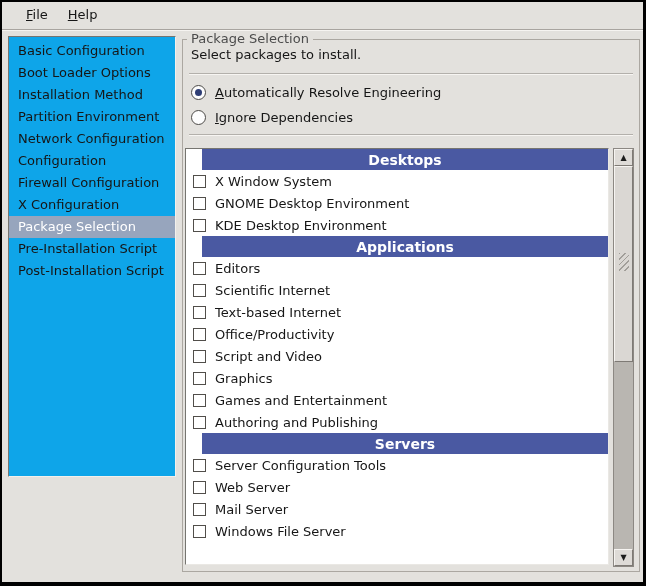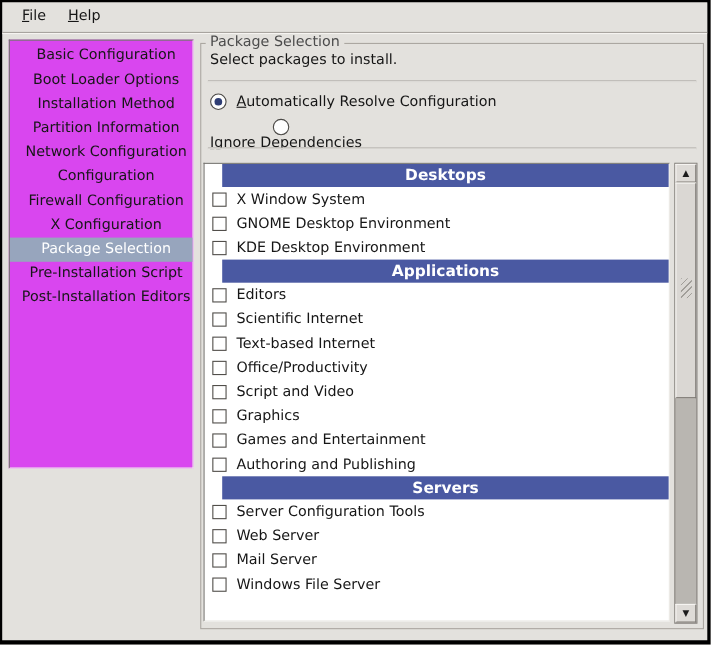--- a/index.html
+++ b/index.html
@@ -6,47 +6,47 @@
   .screen {
     position:relative; width:646px; height:586px; box-sizing:border-box;
     border:solid #000; border-width:2px 3px 4px 2px;
     background:#e3e1dd; color:#161616;
     font-family:"DejaVu Sans","Liberation Sans",sans-serif; font-size:13px;
     overflow:hidden;
   }
   
   .menubar {
     position:absolute; left:0; top:0; right:0; height:27px;
-    display:flex; align-items:stretch; padding-left:8px;
+    display:flex; align-items:stretch; padding-left:14px;
     border-bottom:1px solid #a8a49f; box-shadow:0 1px 0 #f6f4f1;
   }
   .menu-item { padding:5px 10px 0 10px; cursor:default; }
   .accel { text-decoration:underline; }
   
   .sidebar {
-    position:absolute; left:6px; top:34px; width:168px; height:390px;
-    background:#d946ef; box-sizing:border-box; padding-top:3px;
-    border:1px solid; border-color:#767570 #f2f0ec #f2f0ec #767570;text-align:center;
+    position:absolute; left:6px; top:34px; width:168px; height:441px;
+    background:#0ea5e9; box-sizing:border-box; padding-top:3px;
+    border:1px solid; border-color:#767570 #f2f0ec #f2f0ec #767570;
   }
   .side-item { height:22px; line-height:22px; padding-left:9px; white-space:nowrap; }
   .side-item.selected { background:#97a5bd; color:#fff; }
   
   .frame {
     position:absolute; left:180px; top:37px; width:458px; height:533px;
     box-sizing:border-box; border:1px solid #aba7a1;
   }
   .frame-title {
     position:absolute; top:-9px; left:4px; background:#e3e1dd;
     padding:0 4px; color:#4c4c4c; white-space:nowrap;
   }
   .intro { position:absolute; left:8px; top:7px; white-space:nowrap; }
   .sep { position:absolute; left:6px; right:6px; height:1px; background:#b3b0ab; border-bottom:1px solid #f7f5f2; }
   .sep1 { top:33px; } .sep2 { top:94px; }
   .radio-row { position:absolute; left:8px; height:18px; display:flex; align-items:center; }
-  .r1 { top:43px; } .r2 { top:68px;flex-direction:column; }
+  .r1 { top:43px; } .r2 { top:68px; }
   .radio {
     width:13px; height:13px; border-radius:50%; border:1px solid #4c4a47;
     background:#fdfdfd; margin-right:9px; position:relative; flex:none;
   }
   .radio.checked::after {
     content:""; position:absolute; left:3px; top:3px; width:7px; height:7px;
     border-radius:50%; background:#2e3d74;
   }
   
   .listbox { position:absolute; left:2px; top:108px; width:452px; height:419px; }
@@ -92,38 +92,38 @@
 
   <div class="menubar">
     <div class="menu-item"><span class="accel">F</span><span>ile</span></div>
     <div class="menu-item"><span class="accel">H</span><span>elp</span></div>
   </div>
 
   <div class="sidebar">
     <div class="side-item">Basic Configuration</div>
     <div class="side-item">Boot Loader Options</div>
     <div class="side-item">Installation Method</div>
-    <div class="side-item">Partition Information</div>
+    <div class="side-item">Partition Environment</div>
     <div class="side-item">Network Configuration</div>
     <div class="side-item">Configuration</div>
     <div class="side-item">Firewall Configuration</div>
     <div class="side-item">X Configuration</div>
     <div class="side-item selected">Package Selection</div>
     <div class="side-item">Pre-Installation Script</div>
-    <div class="side-item">Post-Installation Editors</div>
+    <div class="side-item">Post-Installation Script</div>
   </div>
 
   <div class="frame">
     <span class="frame-title">Package Selection</span>
     <div class="intro">Select packages to install.</div>
     <div class="sep sep1"></div>
 
     <div class="radio-row r1">
       <span class="radio checked"></span>
-      <span class="row-label"><span class="accel">A</span><span>utomatically Resolve Configuration</span></span>
+      <span class="row-label"><span class="accel">A</span><span>utomatically Resolve Engineering</span></span>
     </div>
     <div class="radio-row r2">
       <span class="radio"></span>
       <span class="row-label"><span class="accel">I</span><span>gnore Dependencies</span></span>
     </div>
 
     <div class="sep sep2"></div>
 
     <div class="listbox">
       <div class="list-inner">

